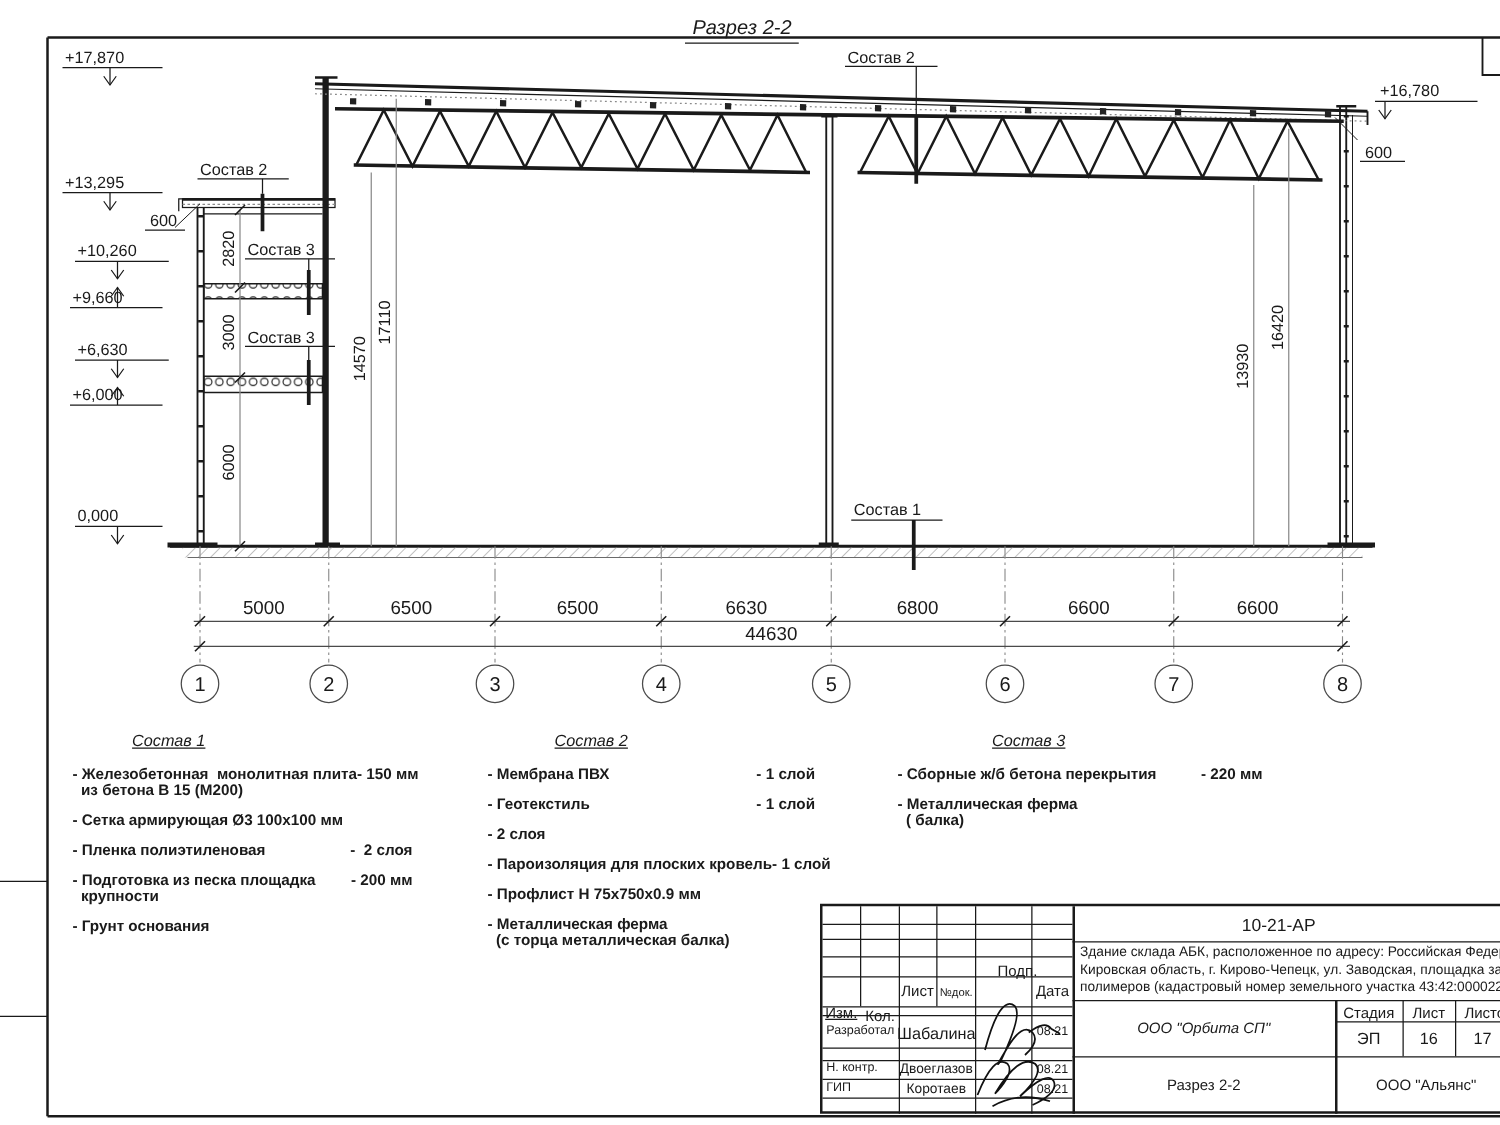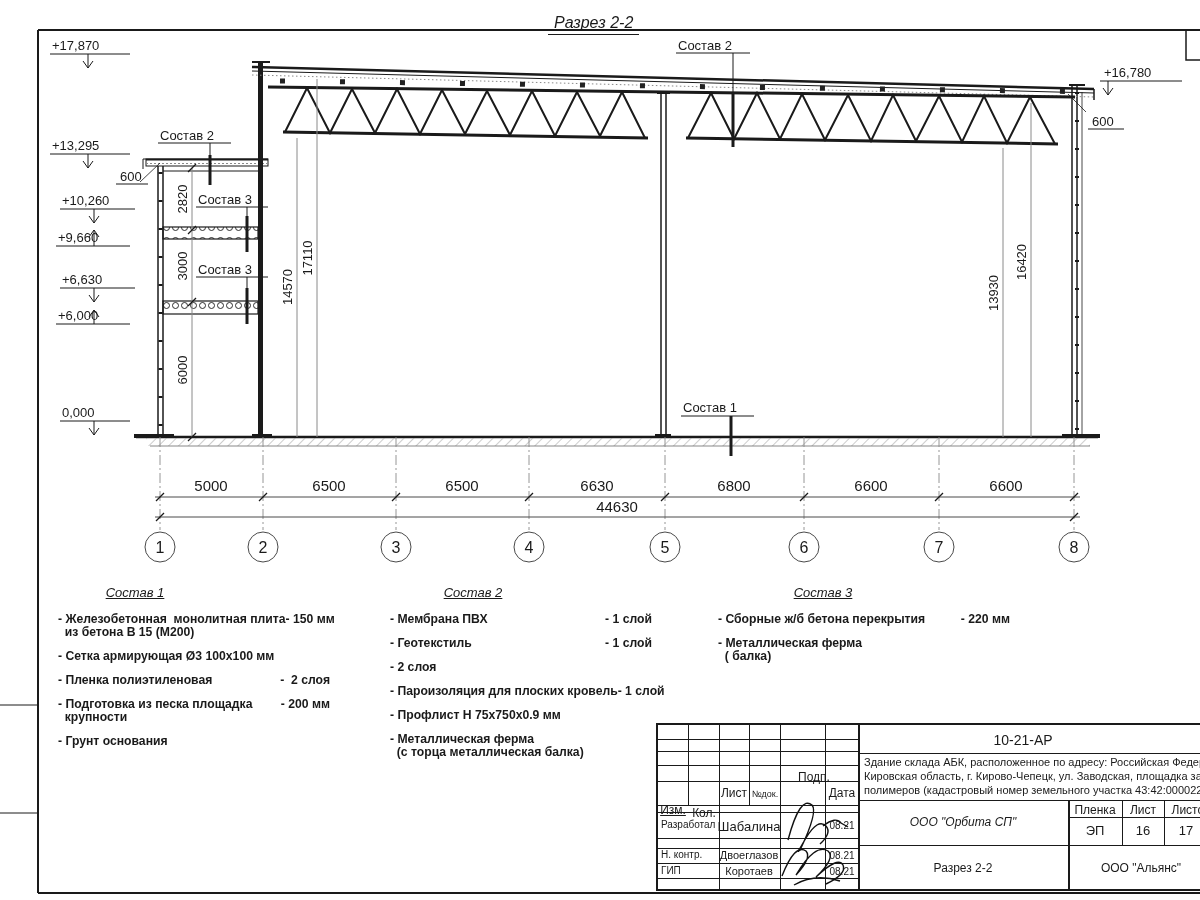--- a/index.html
+++ b/index.html
@@ -388,21 +388,21 @@
   <div class="cell ctr" style="left:184px;top:125px;font-size:10px;">08.21</div>
   <div class="cell" style="left:3px;top:140px;font-size:10px;">ГИП</div>
   <div class="cell ctr" style="left:91px;top:140px;font-size:11px;">Коротаев</div>
   <div class="cell ctr" style="left:184px;top:141px;font-size:10px;">08.21</div>
 
   <div class="cell ctr" style="left:365px;top:7px;font-size:14px;">10-21-АР</div>
   <div class="cell" style="left:206px;top:31px;font-size:11px;">Здание склада АБК, расположенное по адресу: Российская Федерация,</div>
   <div class="cell" style="left:206px;top:45px;font-size:11px;">Кировская область, г. Кирово-Чепецк, ул. Заводская, площадка завода</div>
   <div class="cell" style="left:206px;top:59px;font-size:11px;">полимеров (кадастровый номер земельного участка 43:42:000022:3</div>
   <div class="cell ctr" style="left:305px;top:90px;font-style:italic;">ООО "Орбита СП"</div>
-  <div class="cell ctr" style="left:437px;top:78px;">Пленка</div>
+  <div class="cell ctr" style="left:437px;top:78px;">Стадия</div>
   <div class="cell ctr" style="left:485px;top:78px;">Лист</div>
   <div class="cell ctr" style="left:533px;top:78px;">Листов</div>
   <div class="cell ctr" style="left:437px;top:98px;font-size:13px;">ЭП</div>
   <div class="cell ctr" style="left:485px;top:98px;font-size:13px;">16</div>
   <div class="cell ctr" style="left:528px;top:98px;font-size:13px;">17</div>
   <div class="cell ctr" style="left:305px;top:136px;">Разрез 2-2</div>
   <div class="cell ctr" style="left:483px;top:136px;">ООО "Альянс"</div>
 </div>
 
 <svg id="sig-layer" width="1200" height="900" viewBox="0 0 1200 900">

